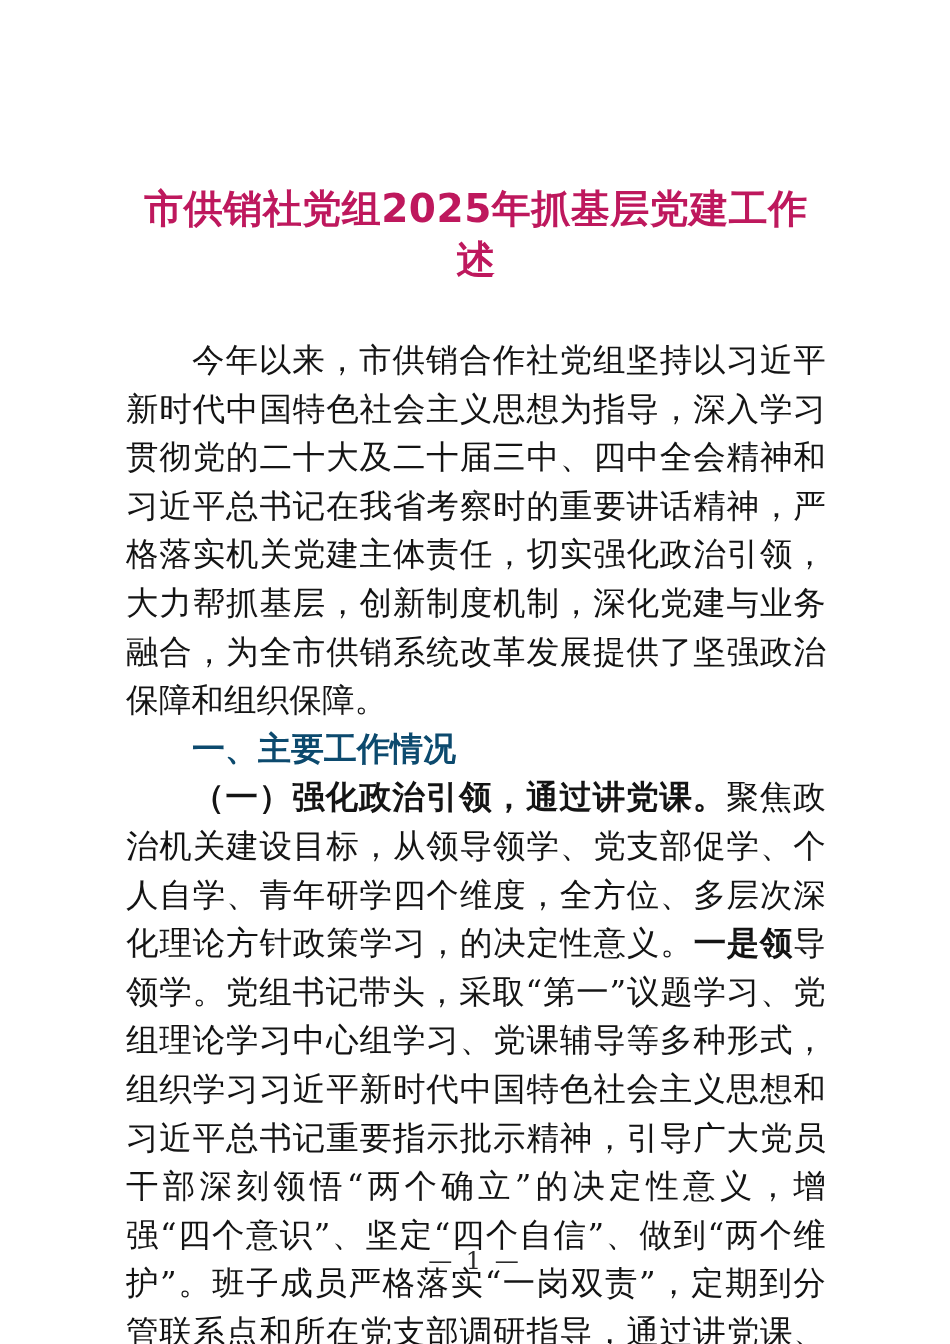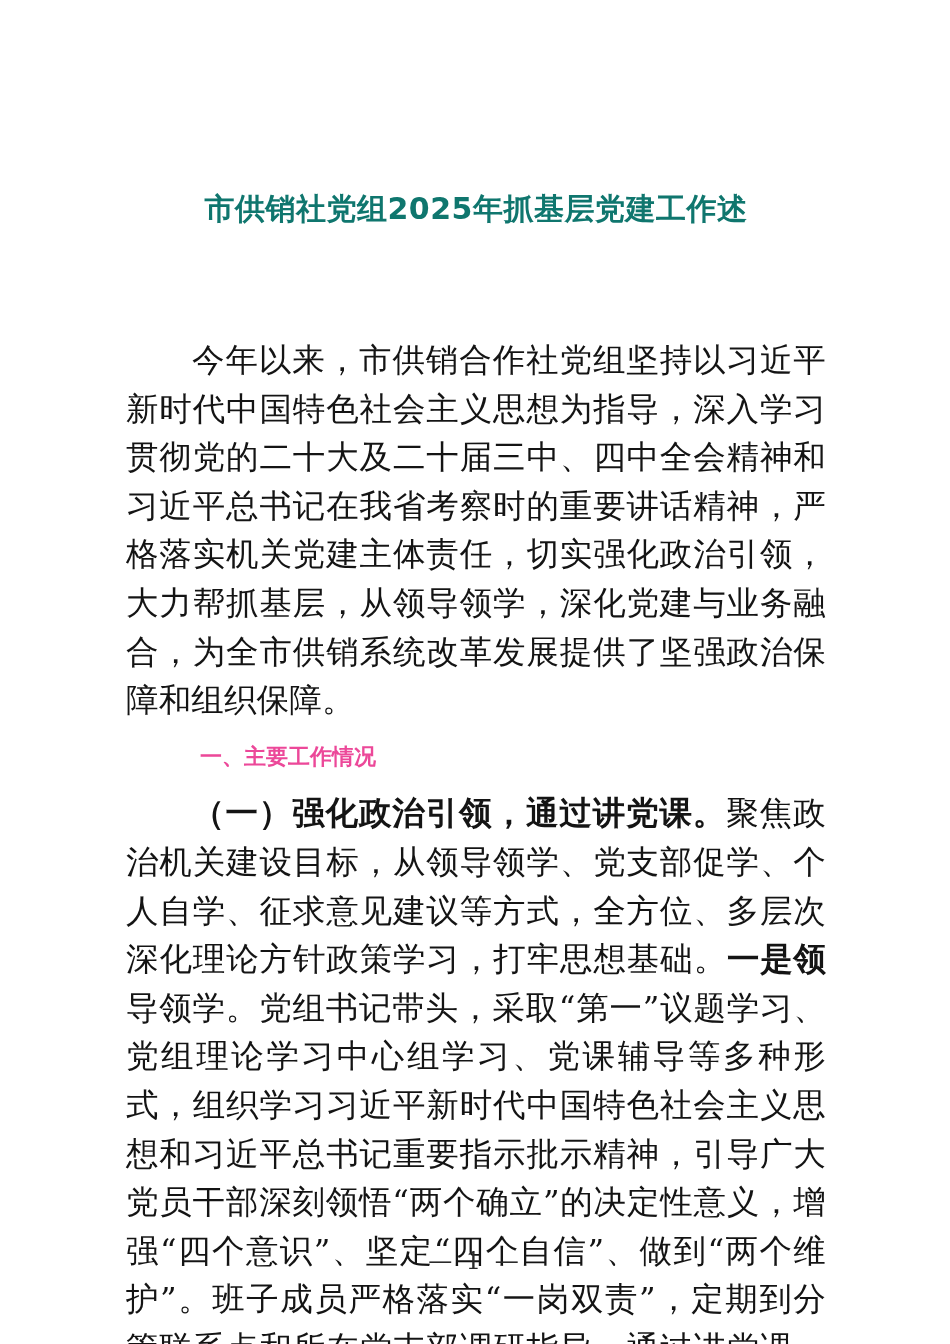--- a/index.html
+++ b/index.html
@@ -27,24 +27,24 @@
 
   
   .doc-title {
     position: absolute;
     left: 126px;
     top: 183px;
     width: 700px;
     text-align: center;
     font-family: "DejaVu Sans", "Liberation Sans", sans-serif;
     font-weight: 700;
-    font-size: 30px;
+    font-size: 39px;
     line-height: 51px;
     letter-spacing: 0.5px;
-    color: #0f766e;
+    color: #be185d;
   }
 
   
   .body-block {
     position: absolute;
     left: 126px;
     top: 336px;
     width: 700px;
   }
 
@@ -66,25 +66,25 @@
 
   .b {
     font-weight: 700;
     font-family: "DejaVu Sans", "Liberation Sans", sans-serif;
     letter-spacing: 0px;
   }
 
   .heading-line {
     font-weight: 700;
     font-family: "DejaVu Sans", "Liberation Sans", sans-serif;
-    font-size: 22px;
+    font-size: 33px;
     line-height: 48.6px;
     text-indent: 66px;
-    margin: 8px;
-    color: #ec4899;
+    margin: 0;
+    color: #0c4a6e;
   }
 
   
   .footer {
     position: absolute;
     left: 0;
     top: 1246px;
     width: 950px;
     text-align: center;
     font-size: 24px;
@@ -98,25 +98,25 @@
 <body>
 
 <div class="page">
 
   <div class="doc-title">
     <div>市供销社党组2025年抓基层党建工作述</div>
   </div>
 
   <div class="body-block">
 
-    <p class="para indent"><span>今年以来，市供销合作社党组坚持以习近平新时代中国特色社会主义思想为指导，深入学习贯彻党的二十大及二十届三中、四中全会精神和习近平总书记在我省考察时的重要讲话精神，严格落实机关党建主体责任，切实强化政治引领，大力帮抓基层，从领导领学，深化党建与业务融合，为全市供销系统改革发展提供了坚强政治保障和组织保障。</span></p>
+    <p class="para indent"><span>今年以来，市供销合作社党组坚持以习近平新时代中国特色社会主义思想为指导，深入学习贯彻党的二十大及二十届三中、四中全会精神和习近平总书记在我省考察时的重要讲话精神，严格落实机关党建主体责任，切实强化政治引领，大力帮抓基层，创新制度机制，深化党建与业务融合，为全市供销系统改革发展提供了坚强政治保障和组织保障。</span></p>
 
     <p class="heading-line"><span>一、主要工作情况</span></p>
 
-    <p class="para indent"><span class="b">（一）强化政治引领，通过讲党课。</span><span>聚焦政治机关建设目标，从领导领学、党支部促学、个人自学、征求意见建议等方式，全方位、多层次深化理论方针政策学习，打牢思想基础。</span><span class="b">一是领</span><span>导领学。党组书记带头，采取“第一”议题学习、党组理论学习中心组学习、党课辅导等多种形式，组织学习习近平新时代中国特色社会主义思想和习近平总书记重要指示批示精神，引导广大党员干部深刻领悟“两个确立”的决定性意义，增强“四个意识”、坚定“四个自信”、做到“两个维护”。班子成员严格落实“一岗双责”，定期到分管联系点和所在党支部调研指导，通过讲党课、专题宣讲、面对面交流、征求意见建议等方式</span></p>
+    <p class="para indent"><span class="b">（一）强化政治引领，通过讲党课。</span><span>聚焦政治机关建设目标，从领导领学、党支部促学、个人自学、青年研学四个维度，全方位、多层次深化理论方针政策学习，的决定性意义。</span><span class="b">一是领</span><span>导领学。党组书记带头，采取“第一”议题学习、党组理论学习中心组学习、党课辅导等多种形式，组织学习习近平新时代中国特色社会主义思想和习近平总书记重要指示批示精神，引导广大党员干部深刻领悟“两个确立”的决定性意义，增强“四个意识”、坚定“四个自信”、做到“两个维护”。班子成员严格落实“一岗双责”，定期到分管联系点和所在党支部调研指导，通过讲党课、专题宣讲、面对面交流、征求意见建议等方式</span></p>
 
   </div>
 
   <div class="footer">
     <span>— 1 —</span>
   </div>
 
 </div>
 
 </body></html>

